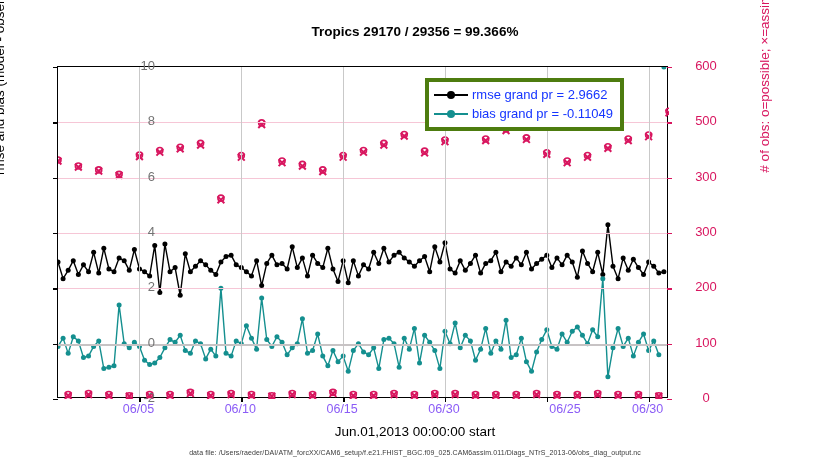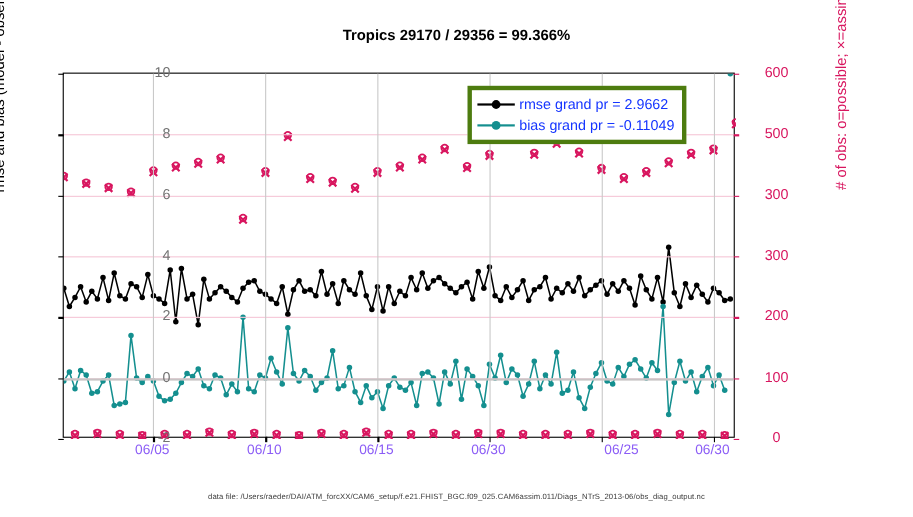--- a/index.html
+++ b/index.html
@@ -502,20 +502,21 @@
       <div class="xtick" style="left: 138.467px;">06/05</div>
       <div class="xtick" style="left: 240.3px;">06/10</div>
       <div class="xtick" style="left: 342.133px;">06/15</div>
       <div class="xtick" style="left: 443.967px;">06/30</div>
       <div class="xtick" style="left: 565px;">06/25</div>
       <div class="xtick" style="left: 647.633px;">06/30</div>
     </div>
 
   <div class="ylabel-left">rmse and bias (model - observation)</div>
   <div class="ylabel-right"># of obs: o=possible; ×=assimilated</div>
+  <div class="xlabel">Jun.01,2013 00:00:00 start</div>
   <div class="footer">data file: /Users/raeder/DAI/ATM_forcXX/CAM6_setup/f.e21.FHIST_BGC.f09_025.CAM6assim.011/Diags_NTrS_2013-06/obs_diag_output.nc</div>
 
   <div id="legend">
     <div class="leg-row">
       <span class="leg-sym">
         <span class="ln" style="background:#000"></span>
           <span class="dt" style="background:#000"></span>
       </span>
       <span class="leg-txt">rmse grand pr = 2.9662</span>
     </div>

